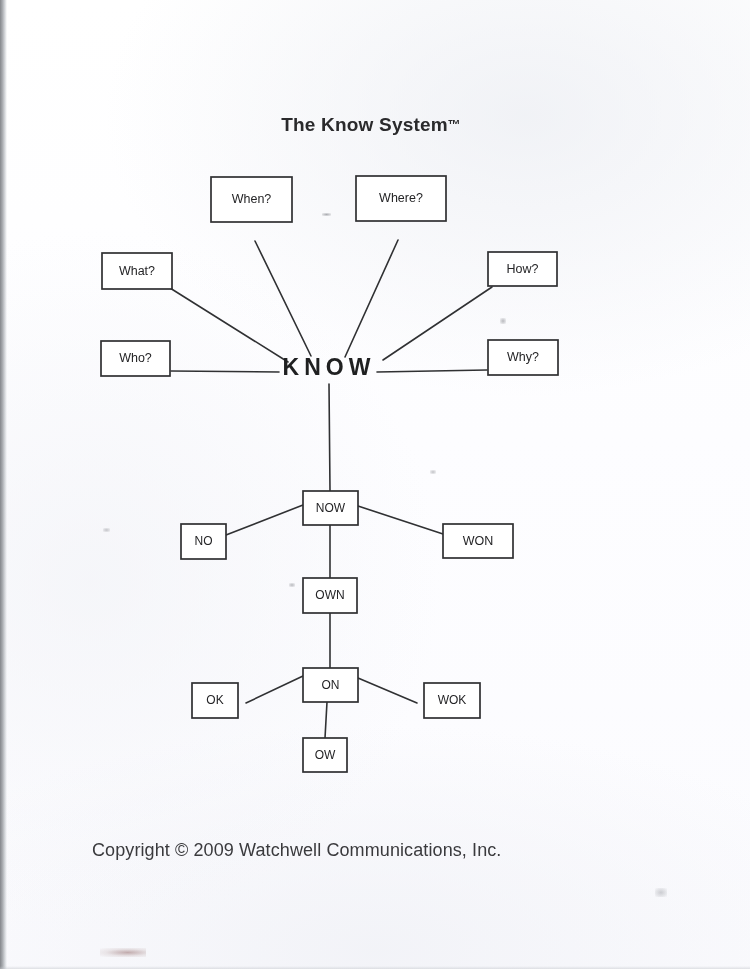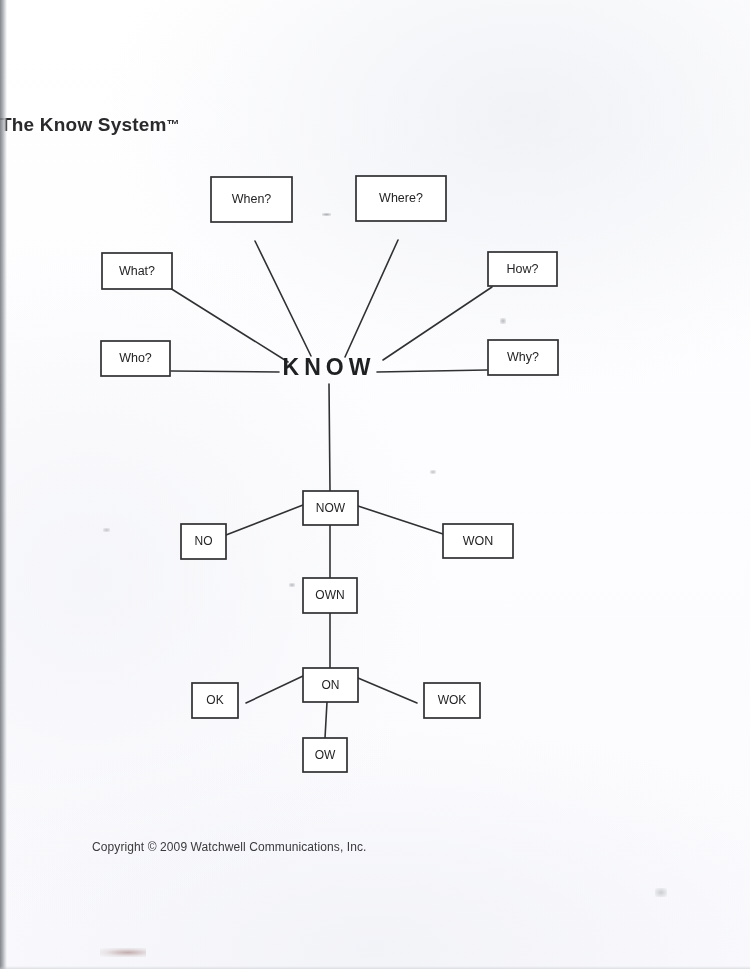--- a/index.html
+++ b/index.html
@@ -59,35 +59,35 @@
     background: radial-gradient(ellipse, rgba(120,122,128,.45) 0%, rgba(255,255,255,0) 100%); }
   #speck-e { position:absolute; left:103px; top:528px; width:7px; height:4px;
     background: radial-gradient(ellipse, rgba(130,132,138,.45) 0%, rgba(255,255,255,0) 100%); }
   #speck-f { position:absolute; left:655px; top:888px; width:12px; height:9px;
     background: radial-gradient(ellipse, rgba(150,152,158,.45) 0%, rgba(255,255,255,0) 100%); }
 
   #diagram-title {
     position: absolute;
     left: 0; top: 114px;
     width: 742px;
-    text-align: left;
+    text-align: center;
     font-size: 19px;
     font-weight: bold;
     color: #2a2a2c;
     letter-spacing: .2px;
   }
   #diagram-title .tm {
     font-size: 13px;
     vertical-align: 2px;
     letter-spacing: 0;
   }
   #copyright-line {
     position: absolute;
     left: 92px; top: 840px;
-    font-size: 12px;
+    font-size: 18px;
     color: #3a3a3d;
     letter-spacing: .1px;
     white-space: nowrap;
   }
   #diagram-svg {
     position: absolute;
     left: 0; top: 0;
   }
   .node-box rect {
     fill: #ffffff;

